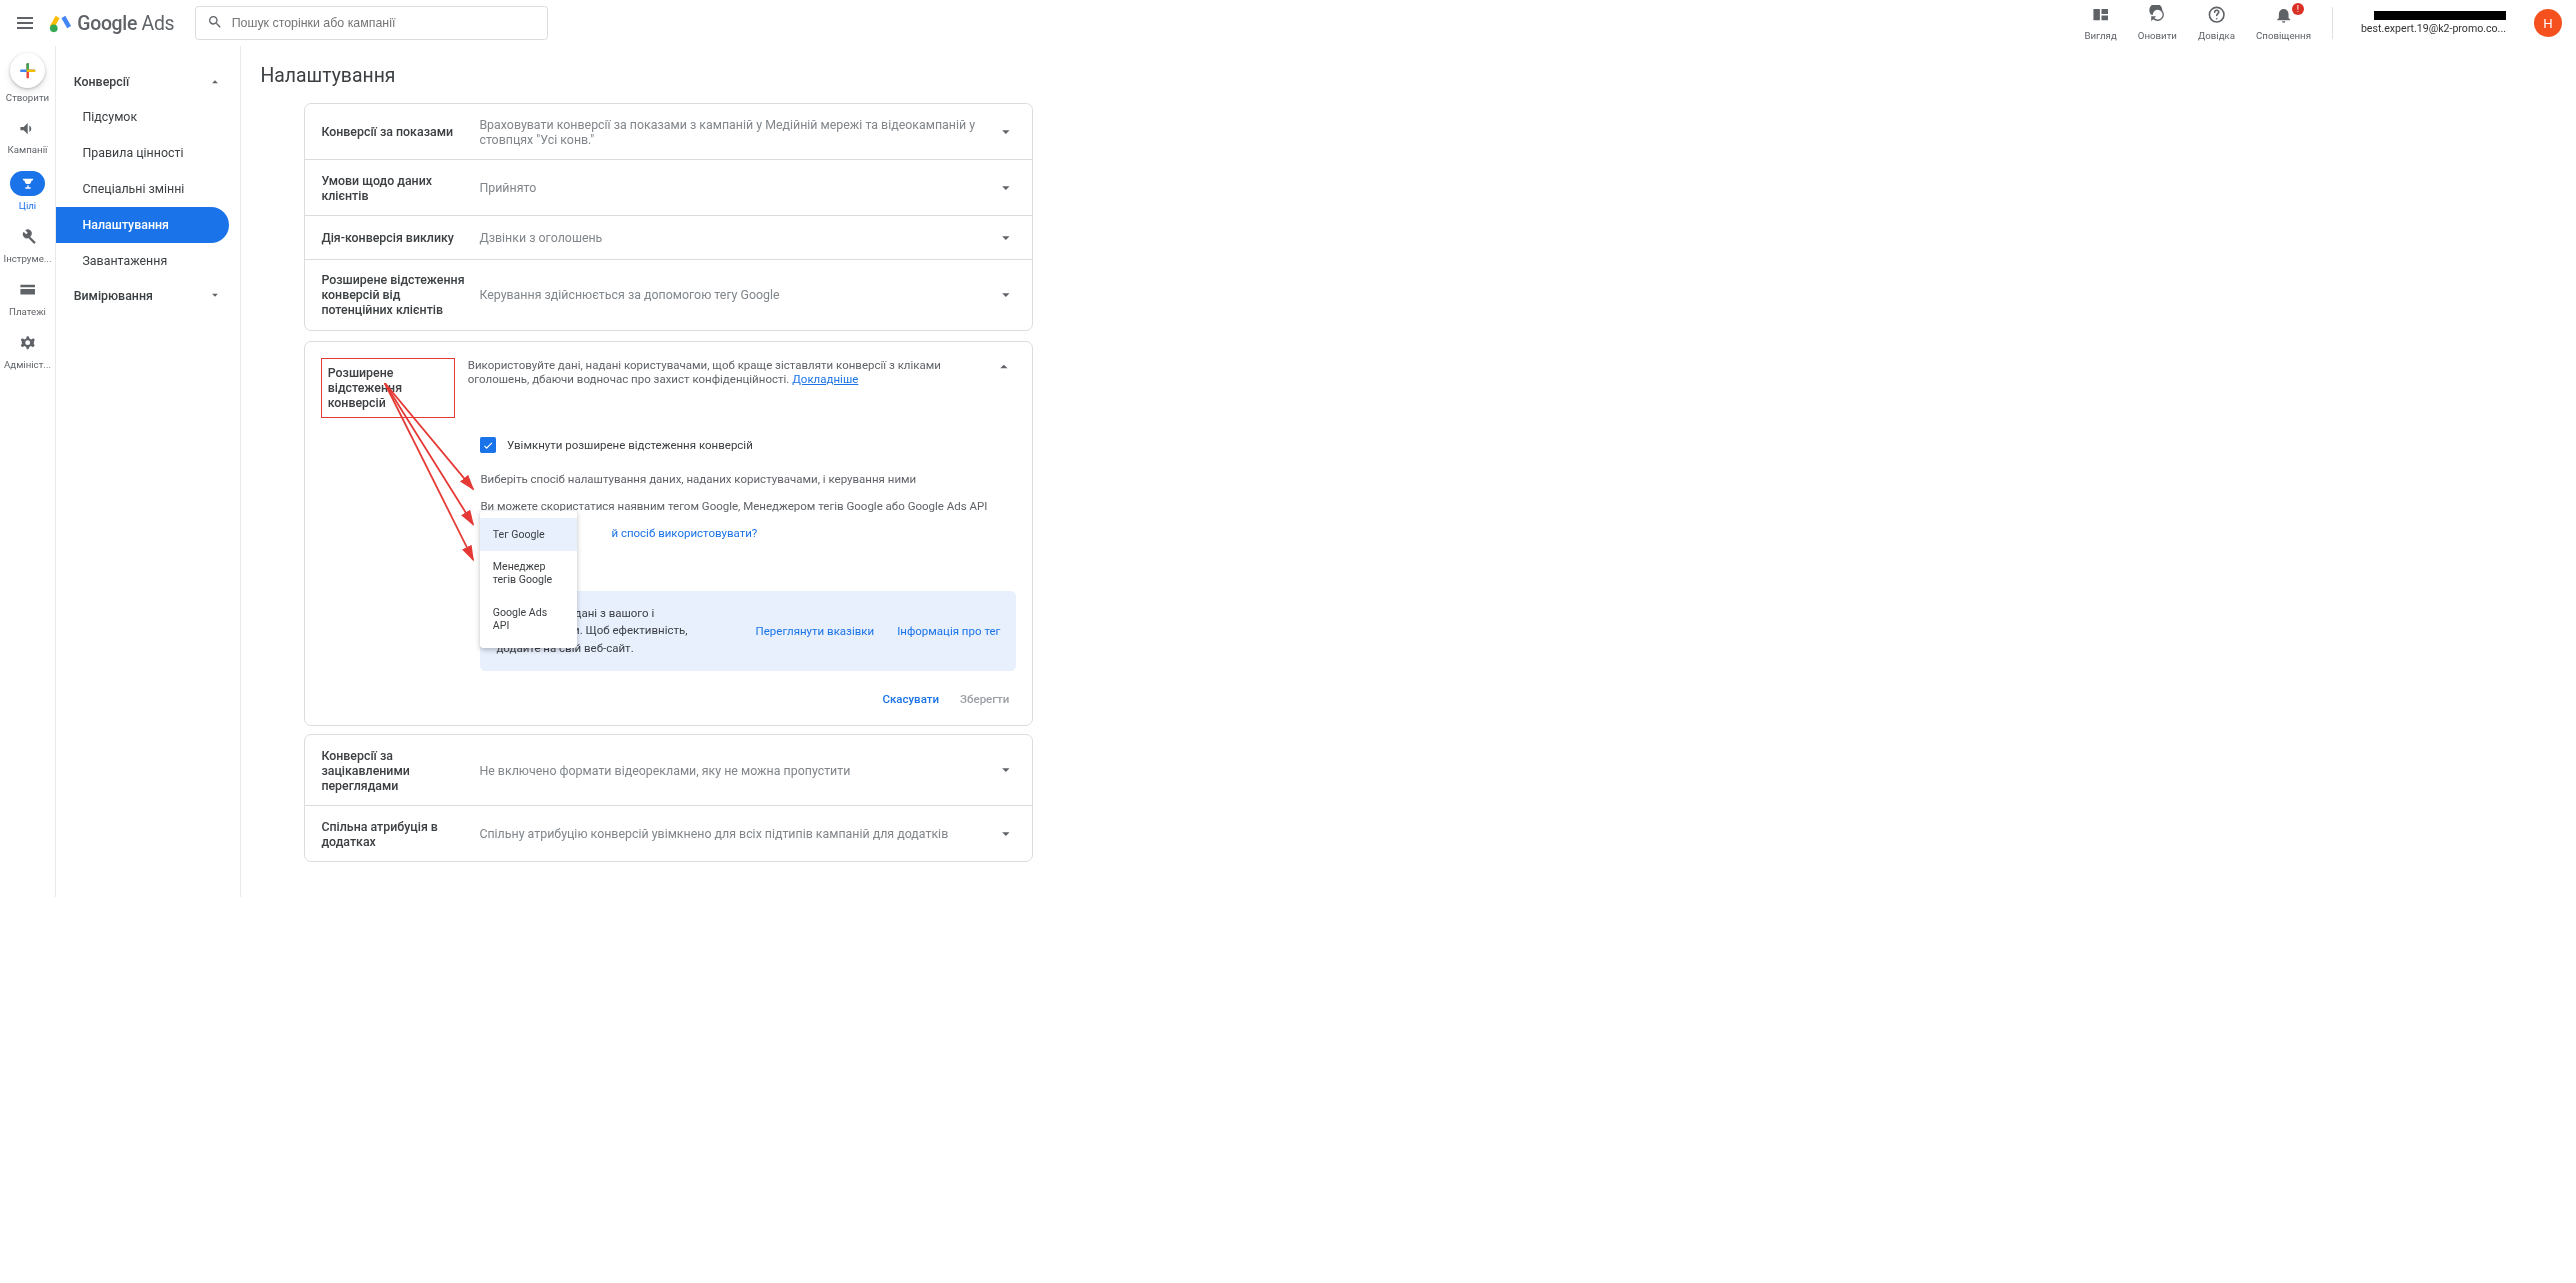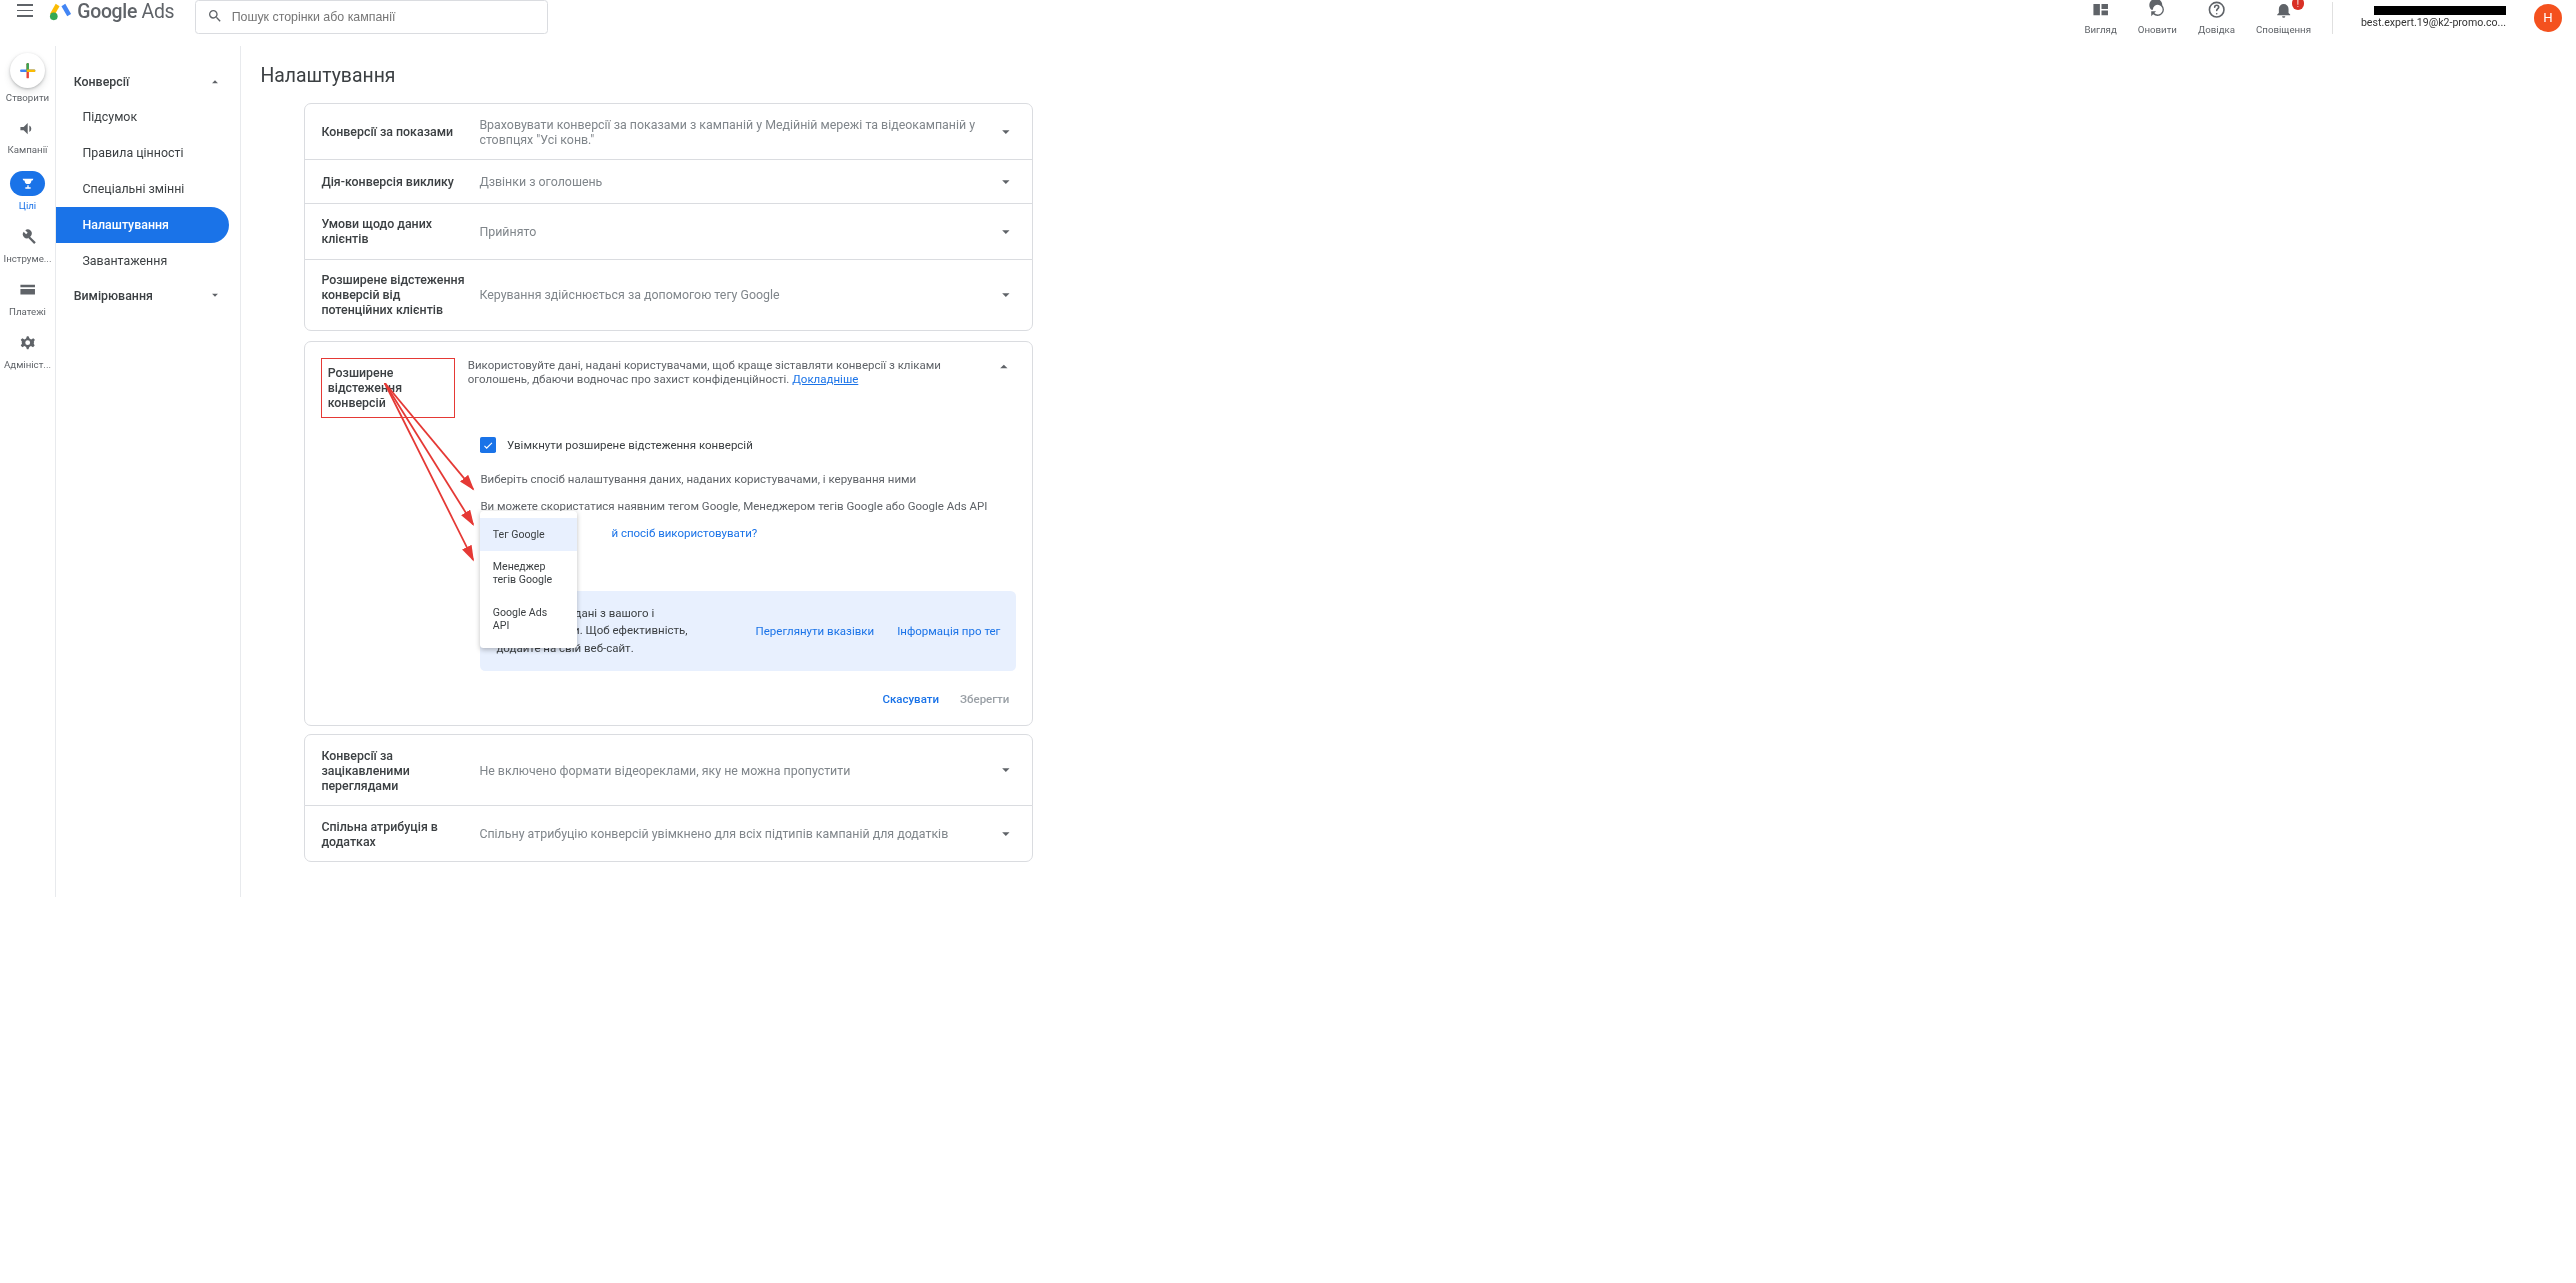--- a/index.html
+++ b/index.html
@@ -1,19 +1,19 @@
 <!DOCTYPE html>
 <html style="font-size:14px"><head>
 <meta charset="utf-8">
 <style>
   * { box-sizing: border-box; margin: 0; padding: 0; }
   body { font-family: 'Google Sans', Roboto, Arial, sans-serif; font-size: 12.4px; color: #3c4043; background: #fff; }
 
   
-  .topbar { display: flex; align-items: flex-start; height: 46px; padding: 0 14px; gap: 14px; }
+  .topbar { display: flex; align-items: center; height: 46px; padding: 0 14px; gap: 14px; }
   .hamburger { width: 21px; height: 21px; display: flex; flex-direction: column; justify-content: center; gap: 3.5px; cursor: pointer; }
   .hamburger span { height: 1.8px; background: #5f6368; width: 16px; margin: 0 auto; }
   .logo-wrap { display: flex; align-items: center; gap: 5.3px; }
   .logo-icon svg { display: block; }
   .logo-text { font-size: 19.4px; color: #5f6368; letter-spacing: -0.3px; }
   .logo-text b { color: #5f6368; font-weight: 500; }
   .searchbox { display: flex; align-items: center; width: 353px; height: 34px; border: 0.9px solid #dadce0; border-radius: 3.5px; padding: 0 10.6px; gap: 8.8px; margin-left: 7px; }
   .searchbox input { border: none; outline: none; font-size: 12.4px; flex: 1; color: #5f6368; }
   .topbar-spacer { flex: 1; }
   .top-actions { display: flex; align-items: center; gap: 21px; }
@@ -232,31 +232,31 @@
       <div class="card-row">
         <div class="row-title">Конверсії за показами</div>
         <div class="row-desc">Враховувати конверсії за показами з кампаній у Медійній мережі та відеокампаній у стовпцях "Усі конв."</div>
         <div class="chev">
             <svg width="17.7" height="17.7" viewBox="0 0 24 24" fill="#5f6368">
               <path d="M7 10l5 5 5-5z"></path>
             </svg>
           </div>
       </div>
       <div class="card-row">
-        <div class="row-title">Дія-конверсія виклику</div>
-        <div class="row-desc">Дзвінки з оголошень</div>
+        <div class="row-title">Умови щодо даних клієнтів</div>
+        <div class="row-desc">Прийнято</div>
         <div class="chev">
             <svg width="17.7" height="17.7" viewBox="0 0 24 24" fill="#5f6368">
               <path d="M7 10l5 5 5-5z"></path>
             </svg>
           </div>
       </div>
       <div class="card-row">
-        <div class="row-title">Умови щодо даних клієнтів</div>
-        <div class="row-desc">Прийнято</div>
+        <div class="row-title">Дія-конверсія виклику</div>
+        <div class="row-desc">Дзвінки з оголошень</div>
         <div class="chev">
             <svg width="17.7" height="17.7" viewBox="0 0 24 24" fill="#5f6368">
               <path d="M7 10l5 5 5-5z"></path>
             </svg>
           </div>
       </div>
       <div class="card-row last">
         <div class="row-title">Розширене відстеження конверсій від потенційних клієнтів</div>
         <div class="row-desc">Керування здійснюється за допомогою тегу Google</div>
         <div class="chev">

